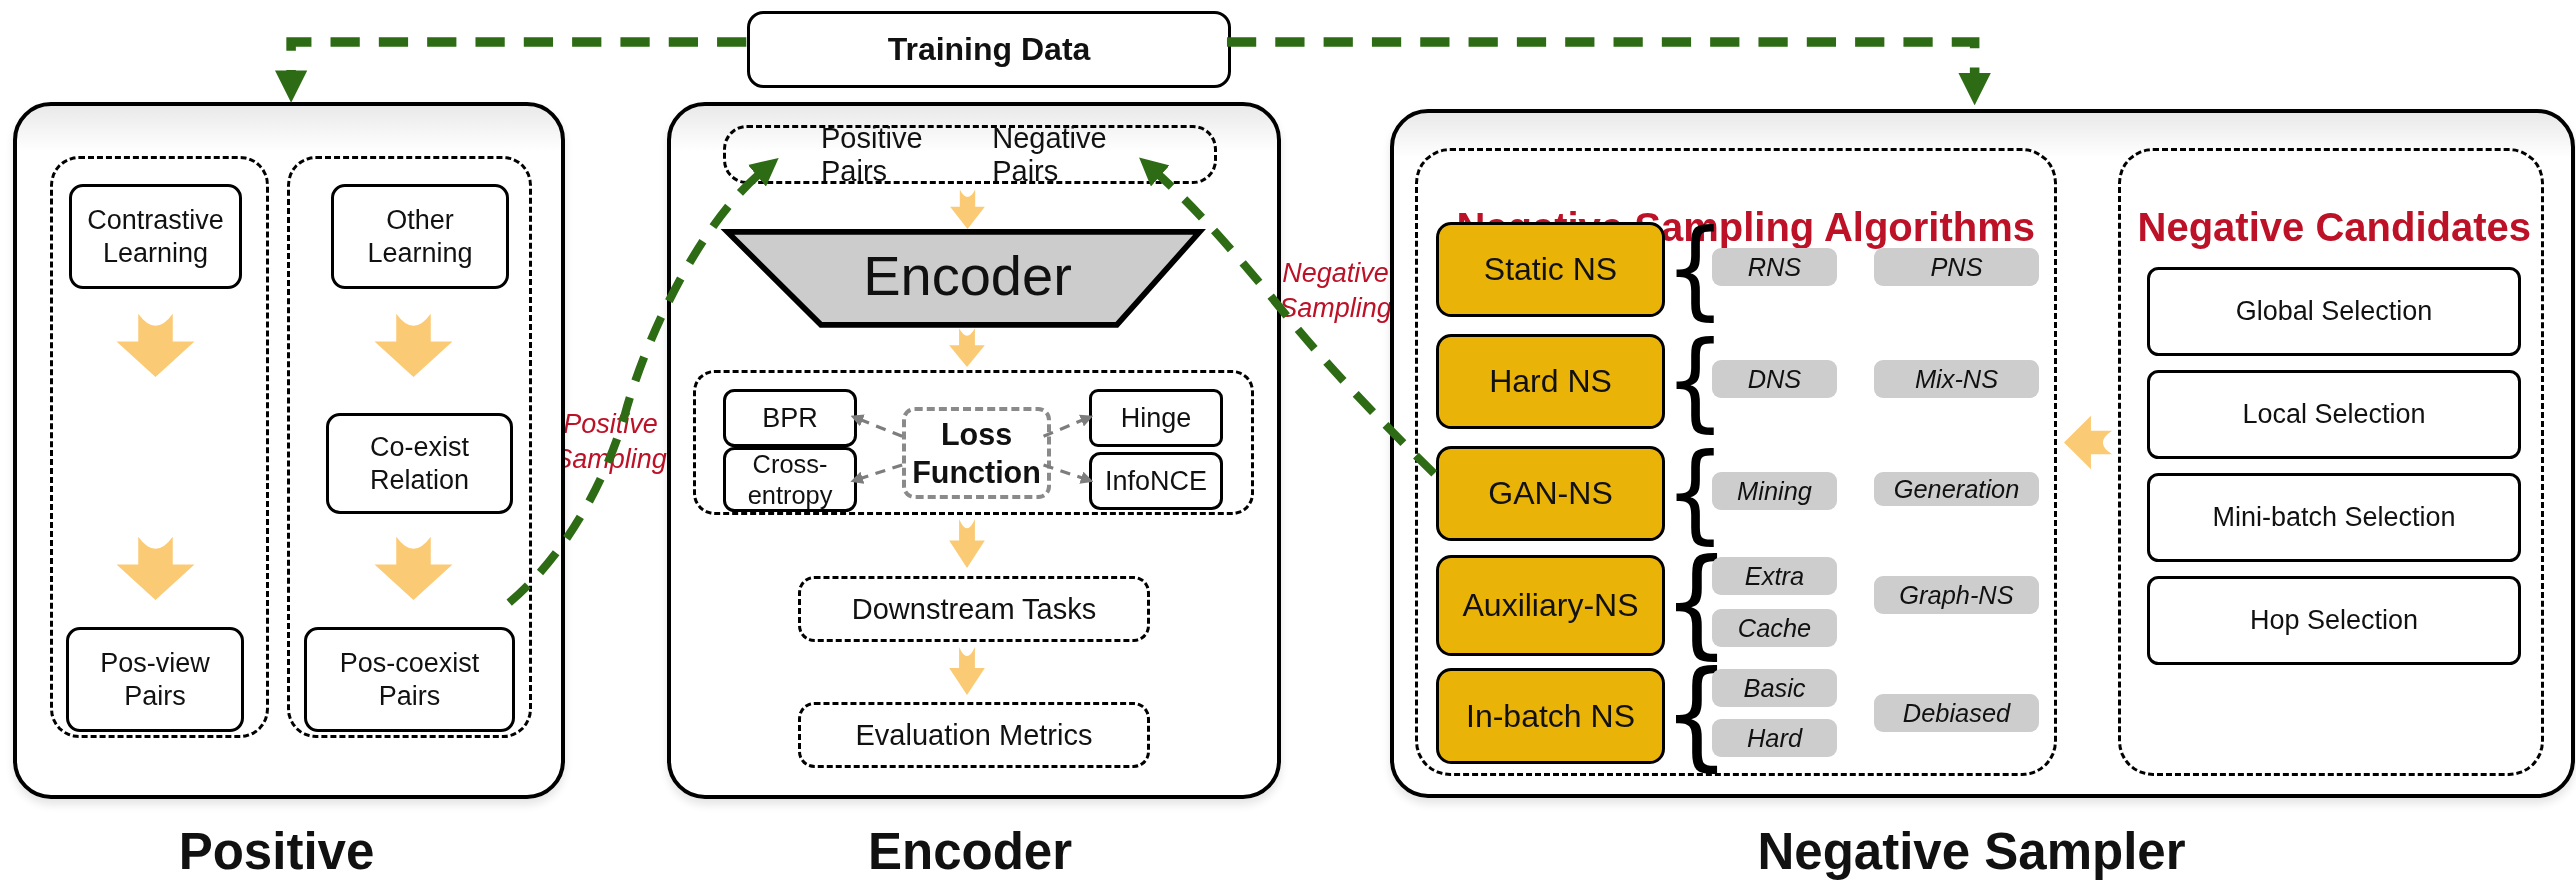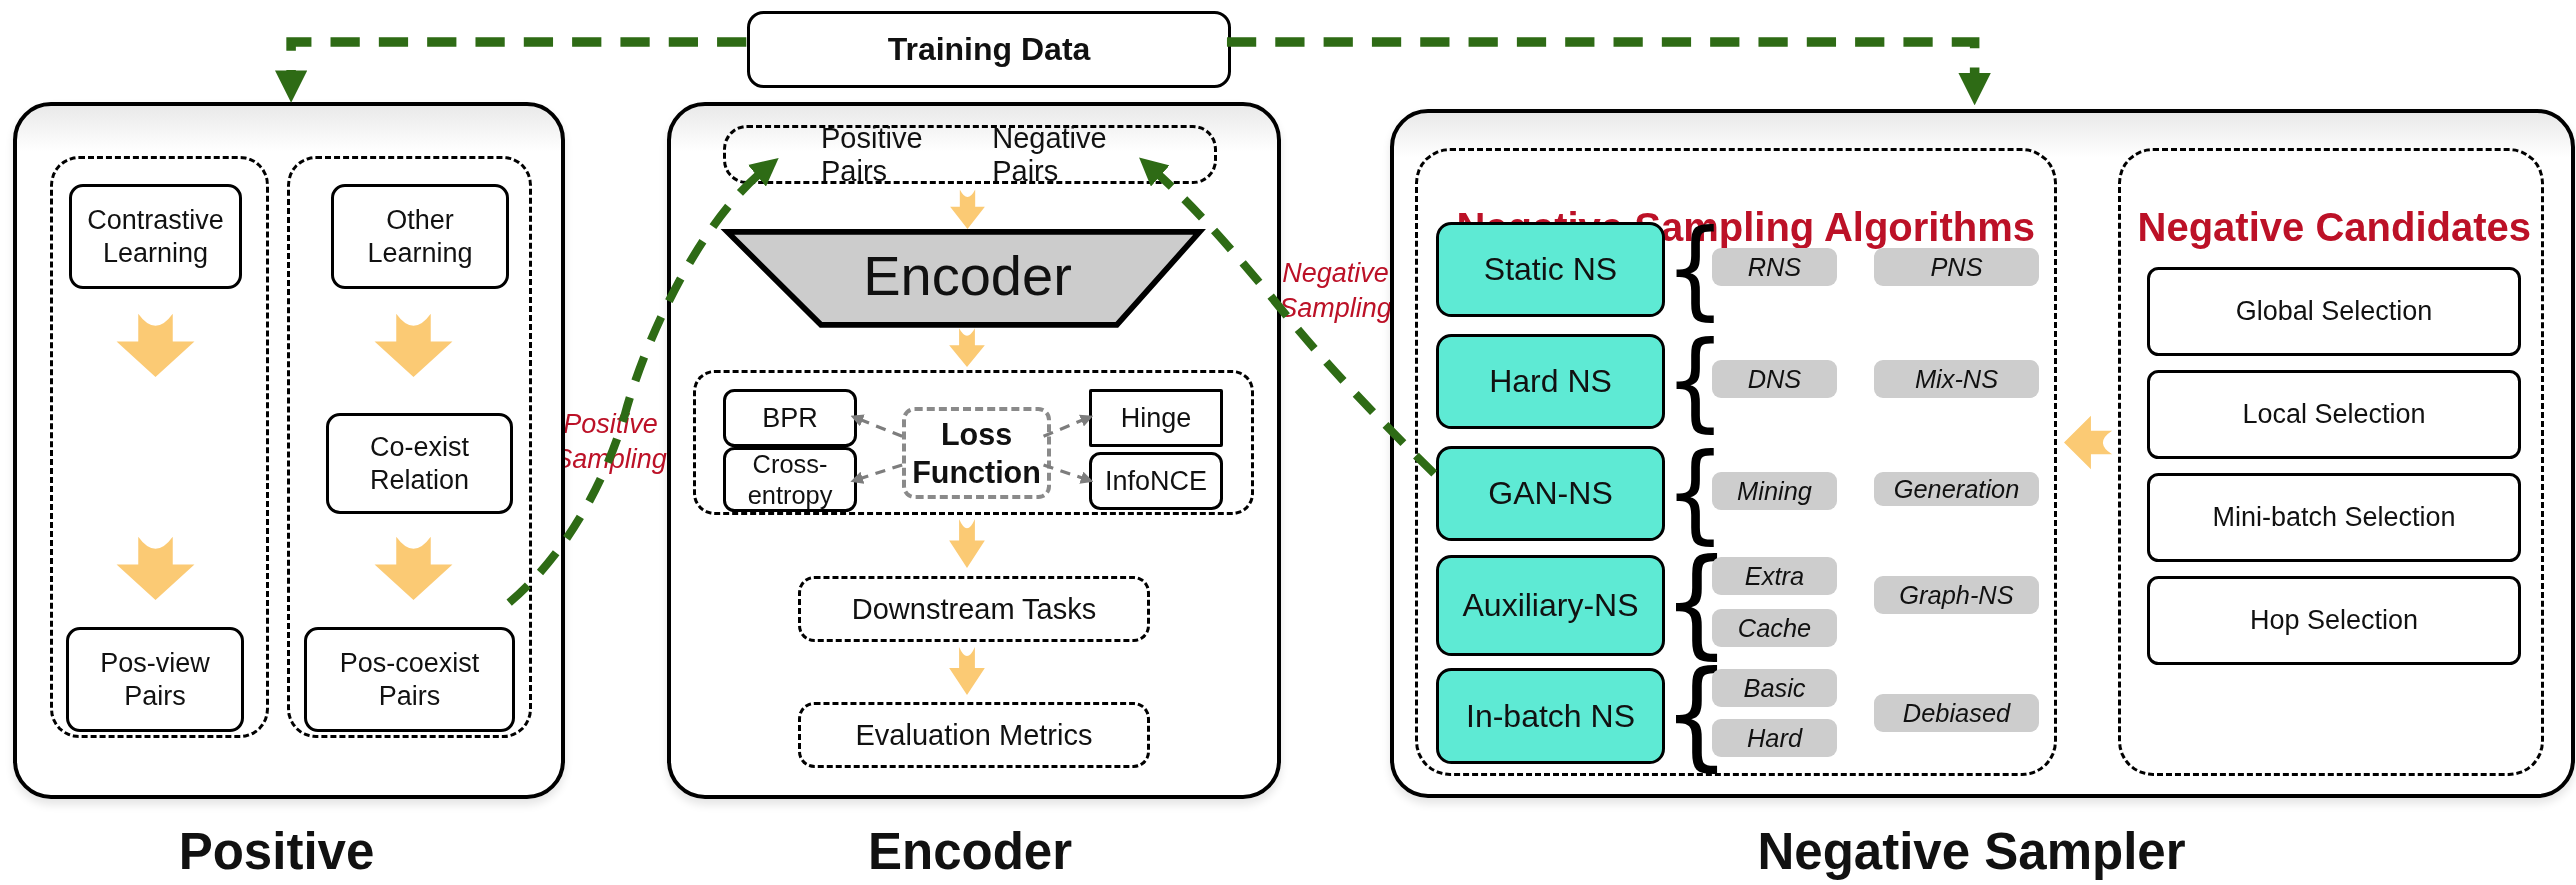--- a/index.html
+++ b/index.html
@@ -10,21 +10,21 @@
          background:linear-gradient(180deg,#e9e9e9 0px,#ffffff 45px);
          box-shadow:0 5.1px 9px rgba(0,0,0,0.10);}
   .dashcol{border:3.2px dashed #000;border-radius:29px;background:transparent;}
   .box{border:3.8px solid #000;border-radius:14px;background:#fff;
        display:flex;align-items:center;justify-content:center;text-align:center;
        font-size:27px;line-height:1.22;}
   .dashbox{border:3.8px dashed #000;border-radius:19px;background:transparent;
        display:flex;align-items:center;justify-content:center;text-align:center;font-size:29px;}
   .pill{background:#cdcdcd;border-radius:9px;font-style:italic;font-size:25.4px;
        display:flex;align-items:center;justify-content:center;text-align:center;}
-  .rowlabel{border:3.8px solid #000;border-radius:15.3px;background:#5eead4;font-size:32px;
+  .rowlabel{border:3.8px solid #000;border-radius:15.3px;background:#eab308;font-size:32px;
        display:flex;align-items:center;justify-content:center;text-align:center;}
   .redtitle{color:#bc1127;font-weight:bold;font-size:40px;text-align:right;margin-top:17px;}
   .edge-label{color:#bc1127;font-style:italic;font-size:27px;line-height:1.28;text-align:center;}
   .caption{font-weight:bold;font-size:51px;text-align:center;}
   .brace{font-family:"DejaVu Sans",sans-serif;font-weight:400;color:#000;
        transform:scaleX(0.9);transform-origin:center;}
   .ml{white-space:pre-line;}
   .pairs{border:3.8px dashed #000;border-radius:24px;display:flex;align-items:center;
        justify-content:space-between;font-size:29px;}
   .lossfn{border:4.5px dashed #8a8a8a;border-radius:12.7px;background:#fff;font-weight:bold;
@@ -100,21 +100,21 @@
     <polygon points="29,6 771,6 641,152 176,152" fill="#cccccc" stroke="#000" stroke-width="9"></polygon>
   </svg>
   <div class="abs" style="left:821px;top:243px;width:293px;text-align:center;font-size:56px;">Encoder</div>
 
   <svg class="abs" style="left:948px;top:326px" width="38" height="41" viewBox="0 0 130 106" preserveAspectRatio="none">
     <path d="M65 106 L4 50 L38 50 L38 6 Q65 44 92 6 L92 50 L126 50 Z" fill="#fbca74"></path>
     </svg>
 
   <div class="abs dashbox" style="left:693px;top:370px;width:555px;height:139px;border-radius:21.6px;"></div>
   <div class="abs box" style="left:723px;top:389px;width:128px;height:52px;border-radius:11.4px;">BPR</div>
-  <div class="abs box" style="left:1089px;top:389px;width:128px;height:52px;border-radius:2px;">Hinge</div>
+  <div class="abs box" style="left:1089px;top:389px;width:128px;height:52px;border-radius:9px;">Hinge</div>
   <div class="abs box ml" style="left:723px;top:447px;width:128px;height:59px;border-radius:11.4px;font-size:25.4px;">Cross-
 entropy</div>
   <div class="abs box" style="left:1089px;top:452px;width:128px;height:52px;border-radius:11.4px;">InfoNCE</div>
   <div class="abs lossfn ml" style="left:902px;top:407px;width:141px;height:84px;">Loss
 Function</div>
 
   <svg class="abs" style="left:827px;top:382px;pointer-events:none" width="293" height="134" viewBox="0 0 460 210">
     <defs>
       <marker id="mGray" viewBox="0 0 10 10" refX="3" refY="5" markerWidth="4" markerHeight="4" orient="auto">
         <path d="M0 0 L10 5 L0 10 Z" fill="#7d7d7d"></path>

